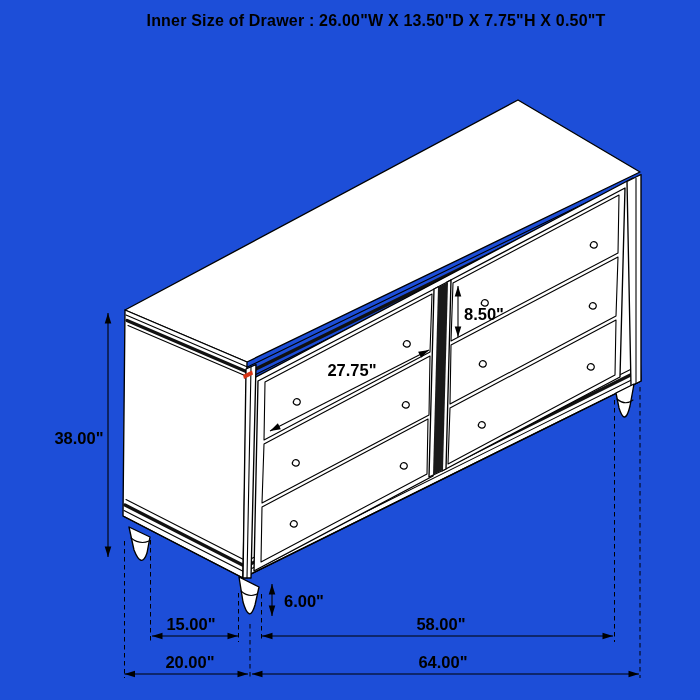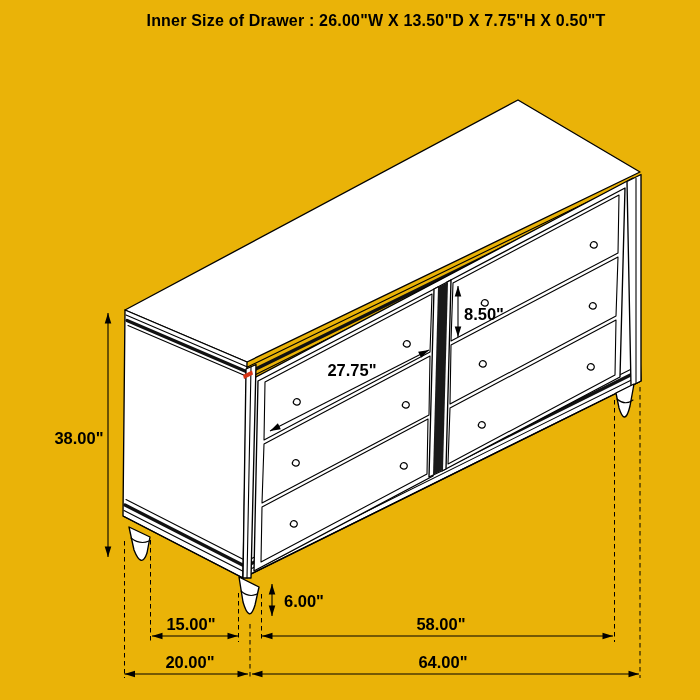--- a/index.html
+++ b/index.html
@@ -1,16 +1,16 @@
 <!DOCTYPE html>
 <html><head>
 <meta charset="utf-8">
 <style>
   html,body{margin:0;padding:0;background:#ffffff;}
-  .canvas{position:relative;width:700px;height:700px;background:#eab308;overflow:hidden;
+  .canvas{position:relative;width:700px;height:700px;background:#1d4ed8;overflow:hidden;
           font-family:"Liberation Sans",sans-serif;}
   svg{display:block;width:700px;height:700px;}
   .ln{stroke:#000;fill:none;stroke-width:1.1;stroke-linecap:round;}
   .ln-out{stroke:#000;fill:#fff;stroke-width:1.35;stroke-linejoin:round;}
   .ln-thick{stroke:#111;fill:none;stroke-width:3.3;stroke-linecap:round;}
   .panel{fill:#ffffff;stroke:#000;stroke-width:1.35;stroke-linejoin:round;}
   .drawer{fill:#ffffff;stroke:#000;stroke-width:1.1;stroke-linejoin:round;}
   .dash{stroke:#000;stroke-width:1;fill:none;stroke-dasharray:4.5 3.5;}
   .dim{stroke:#000;stroke-width:1.1;fill:none;}
   .dimtxt{font-family:"Liberation Sans",sans-serif;font-weight:bold;font-size:16.5px;fill:#000;}

